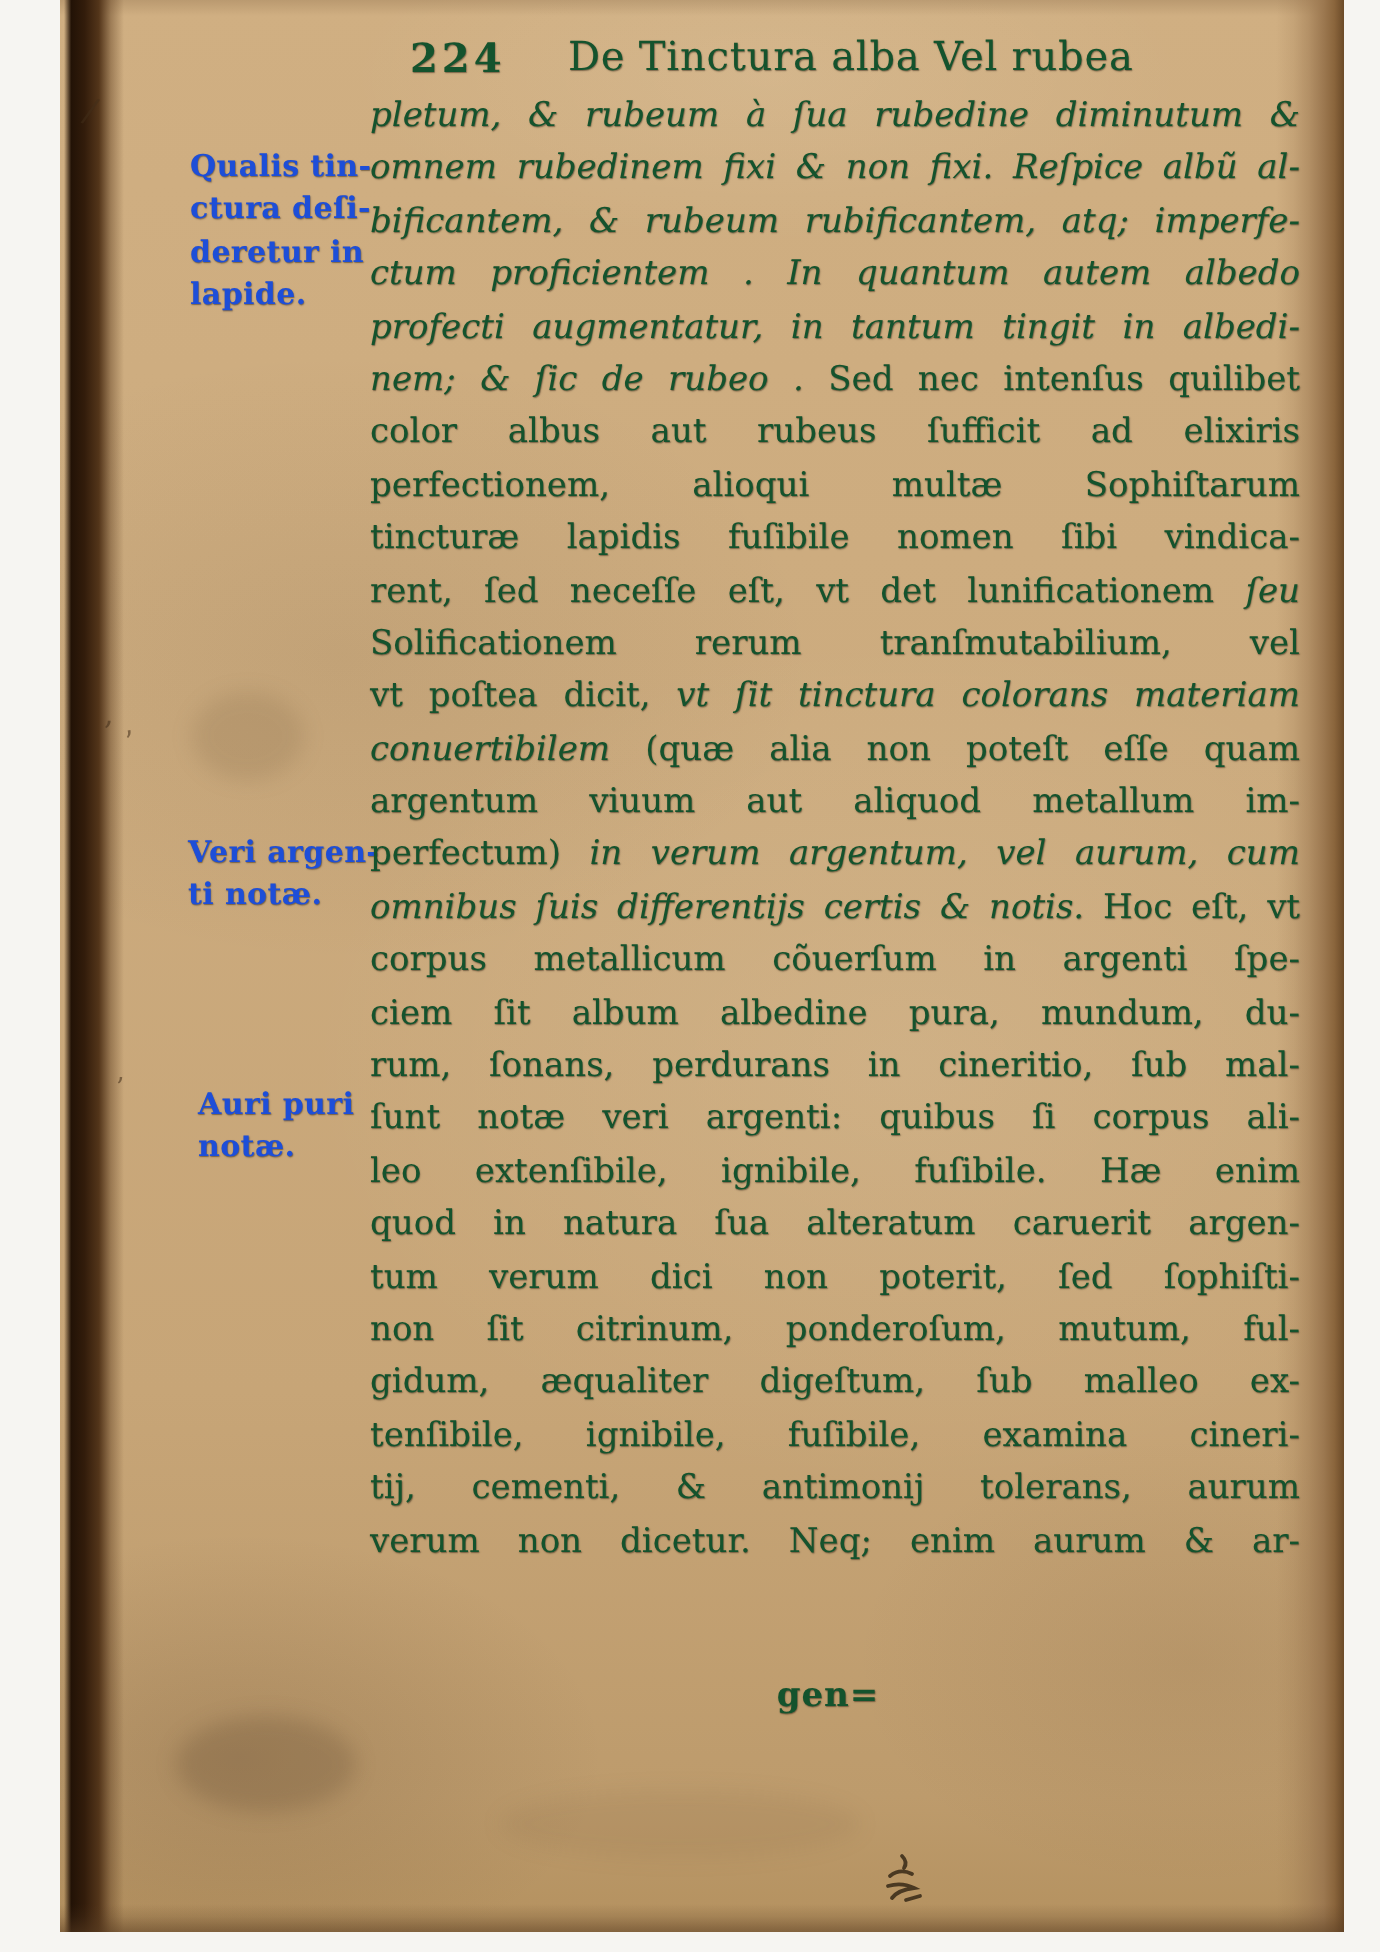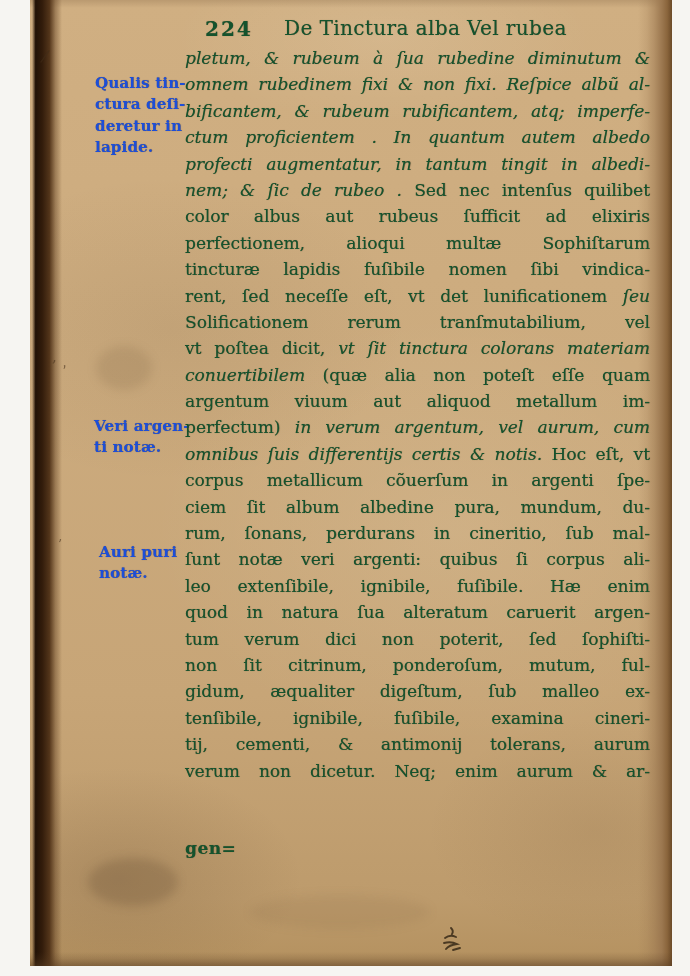--- a/index.html
+++ b/index.html
@@ -59,21 +59,21 @@
     height:26.4px;line-height:26.4px;font-size:17px;white-space:nowrap;
     text-align:justify;text-align-last:justify;text-justify:inter-word;
     white-space:normal;overflow:visible;
   }
   .it{font-style:italic;}
 
   .margin-note{position:absolute;width:100px;font-size:15px;font-weight:700;
     line-height:21.3px;letter-spacing:.2px;color:#1d4ed8;}
 
   .catchword{
-    position:absolute;left:185px;top:838px;width:458px;text-align:left;
+    position:absolute;left:185px;top:838px;width:458px;text-align:center;
     font-size:17px;font-weight:700;letter-spacing:.5px;
   }
 
   
   .smudge{position:absolute;border-radius:50%;filter:blur(5px);pointer-events:none;}
   .smudge-a{left:88px;top:858px;width:90px;height:48px;background:rgba(86,62,40,.22);}
   .smudge-b{left:96px;top:346px;width:56px;height:44px;background:rgba(110,84,56,.16);}
   .smudge-c{left:250px;top:895px;width:180px;height:34px;background:rgba(120,92,60,.10);}
   .stray{position:absolute;color:rgba(66,46,26,.55);font-size:15px;line-height:1;}
   .slash{left:42px;top:48px;transform:rotate(18deg);font-size:17px;}

